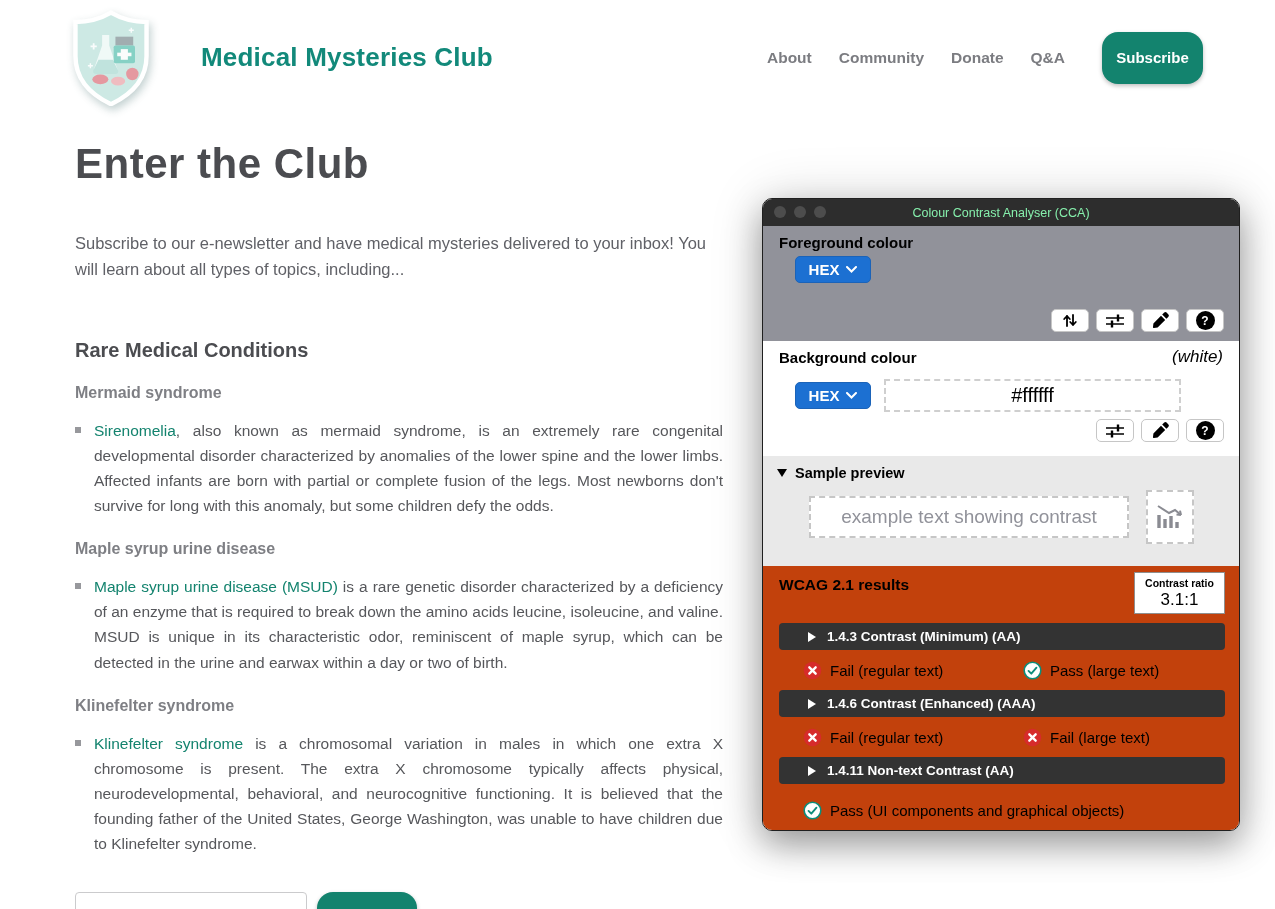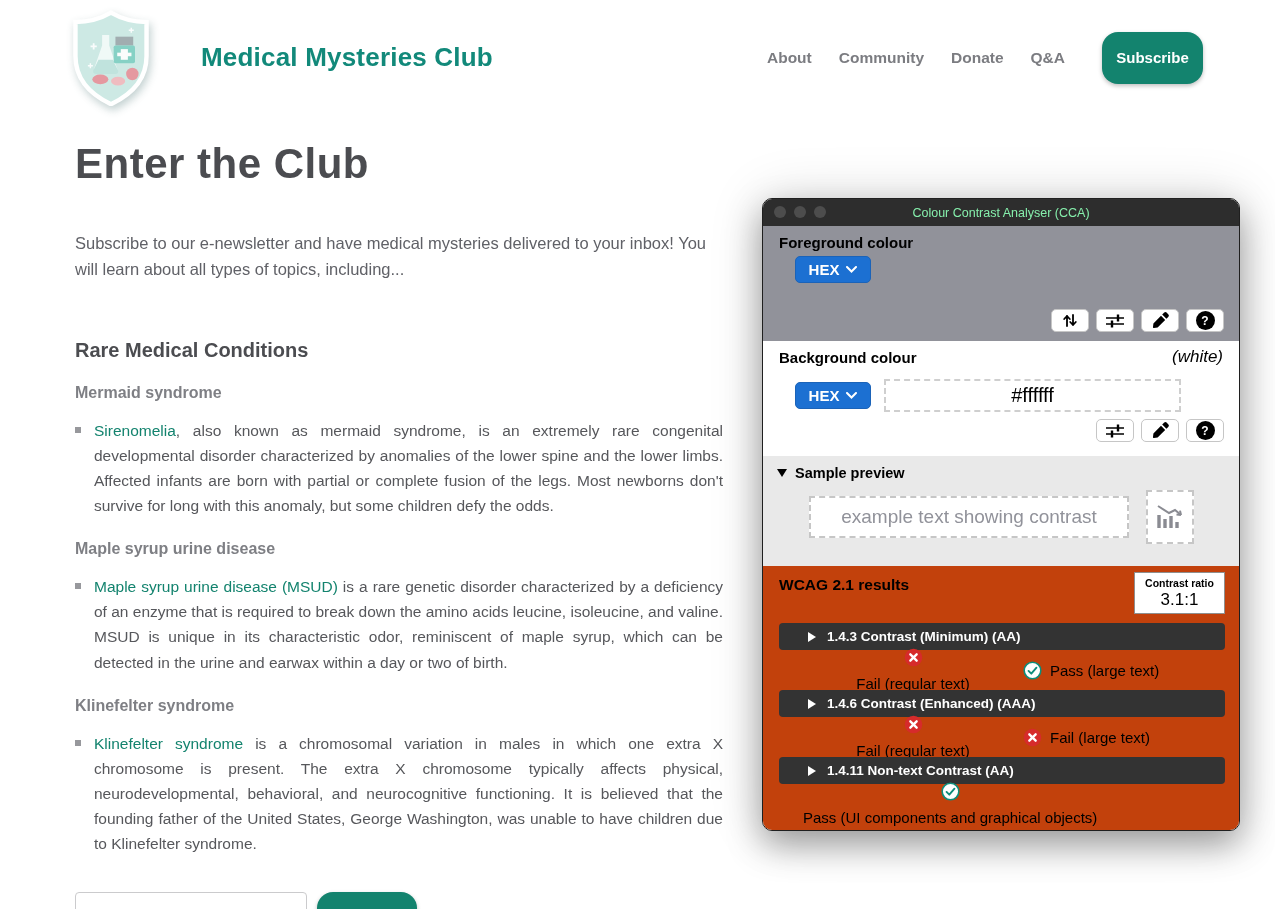--- a/index.html
+++ b/index.html
@@ -77,23 +77,23 @@
   .ratio-box { position:absolute; right:14px; top:6px; width:91px; border:1px solid #8f8f8f; background:#fff; text-align:center; padding:4px 0 3px; }
   .ratio-label { font-size:10.5px; font-weight:bold; }
   .ratio-value { font-size:17px; margin-top:1px; }
 
   .wcag-bar { position:absolute; left:16px; width:446px; height:27px; background:#333333; border-radius:4px;
               display:flex; align-items:center; padding-left:29px; gap:11px; color:#fff; font-size:13.5px; font-weight:bold; cursor:pointer; }
   .tri-right { width:0; height:0; border-top:5px solid transparent; border-bottom:5px solid transparent; border-left:8px solid #fff; }
   .bar-1 { top:57px; } .bar-2 { top:124px; } .bar-3 { top:191px; }
 
   .res-row { position:absolute; left:16px; width:446px; height:40px; display:flex; align-items:center; }
-  .row-1 { top:84px; } .row-2 { top:151px; } .row-3 { top:218px; }
+  .row-1 { top:84px; } .row-2 { top:151px; } .row-3 { top:224px; }
   .res-item { display:flex; align-items:center; gap:8px; font-size:15px; color:#000; }
-  .res-item.col-l { margin-left:24px; width:220px;flex-direction:column; }
+  .res-item.col-l { margin-left:24px; width:220px; }
   .res-item svg { flex:0 0 auto; }
 </style>
 </head>
 <body>
 
 <header class="site-header">
   <div class="logo-wrap">
     <svg viewBox="0 0 100 108" width="96" height="96">
       <path d="M50 3 C62 10 77 13.5 90 13.5 L90 52 C90 80 71 96 50 106 C29 96 10 80 10 52 L10 13.5 C23 13.5 38 10 50 3 Z" fill="#cde9e4" stroke="#ffffff" stroke-width="5"></path>
       <g opacity="0.9">

